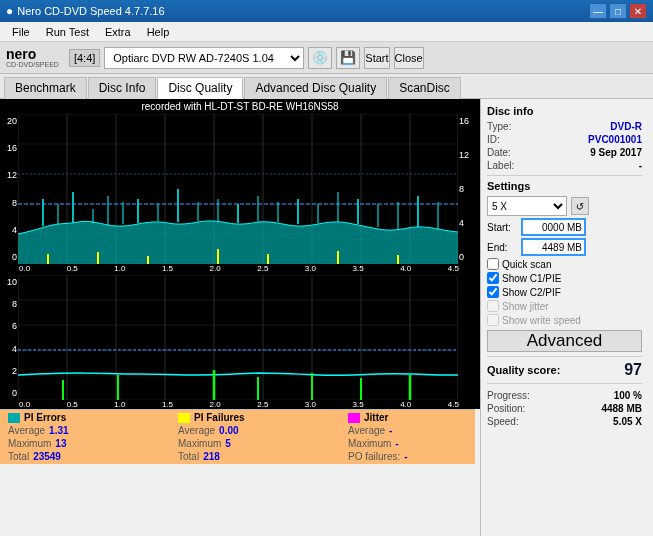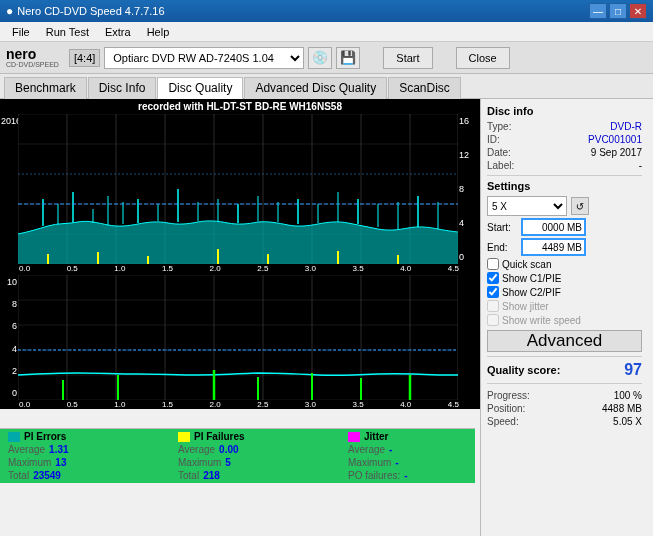--- a/index.html
+++ b/index.html
@@ -47,22 +47,22 @@
     .toolbar-label { font-size: 11px; background: #d0d0d0; padding: 2px 4px; border: 1px solid #aaa; }
     .toolbar-select {
       height: 22px; font-size: 11px; border: 1px solid #aaa; background: white;
       padding: 0 4px; min-width: 200px;
     }
     .toolbar-icon-btn {
       width: 24px; height: 22px; border: 1px solid #aaa; background: #e8e8e8;
       display: flex; align-items: center; justify-content: center; cursor: pointer; font-size: 13px;
     }
     .toolbar-btn {
-      height: 22px; padding: 0 12px; border: 1px solid #aaa; background: #e8e8e8;
-      font-size: 11px; cursor: pointer; margin-left: 19px;
+      height: 22px; padding: 0 0; border: 1px solid #aaa; background: #e8e8e8;
+      font-size: 11px; cursor: pointer;
     }
     .toolbar-btn.start { background: #e8e8e8; }
 
     
     #tabs {
       display: flex;
       background: #e8e8e8;
       border-bottom: 1px solid #bbb;
       padding-top: 2px;
       padding-left: 4px;
@@ -76,34 +76,33 @@
       background: white; border-bottom: 1px solid white; font-weight: normal; z-index: 1;
     }
 
     
     #main {
       display: flex;
       height: calc(536px - 22px - 20px - 32px - 24px);
     }
 
     #chart-title {
-      color: white; font-size: 10px; text-align: center; padding: 2px 0; font-weight: bold;
+      color: white; font-size: 10px; text-align: center; padding: 2px 0;
     }
 
     
     #legend {
-      background: #22c55e;
+      background: #fdba74;
       height: 55px;
       display: flex;
       align-items: center;
       padding: 4px 8px;
       gap: 20px;
       border-top: 1px solid #bbb;
       width: 475px;
-      margin-top: 19px;
     }
 
     .legend-group { display: flex; flex-direction: column; gap: 2px; min-width: 130px; }
     .legend-title { display: flex; align-items: center; gap: 4px; font-size: 10px; font-weight: bold; }
     .legend-box { width: 12px; height: 10px; display: inline-block; }
     .legend-row { display: flex; font-size: 10px; gap: 4px; }
     .legend-key { color: #555; }
     .legend-val { color: #0000ee; font-weight: bold; }
 
     
@@ -114,21 +113,21 @@
       padding: 6px;
       font-size: 10px;
       overflow-y: auto;
     }
 
     .panel-section-title {
       font-weight: bold; font-size: 11px; margin-bottom: 4px;
     }
     .panel-row { display: flex; justify-content: space-between; margin-bottom: 2px; }
     .panel-label { color: #444; }
-    .panel-value { color: #0000cc; font-weight: normal; }
+    .panel-value { color: #0000cc; font-weight: bold; }
     .panel-value.normal { color: #000; }
 
     .divider { border-bottom: 1px solid #ccc; margin: 4px 0; }
 
     .settings-select {
       width: 80px; height: 20px; font-size: 10px; border: 1px solid #aaa;
       background: white;
     }
 
     .settings-row { display: flex; align-items: center; gap: 4px; margin-bottom: 2px; }
@@ -142,21 +141,21 @@
     input[type=checkbox] { width: 12px; height: 12px; }
 
     .advanced-btn {
       width: 100%; height: 22px; background: #e0e0e0; border: 1px solid #aaa;
       font-size: 17px; cursor: pointer; margin: 4px 0;
       display: flex; align-items: center; justify-content: center;
     }
 
     .score-row { display: flex; align-items: center; justify-content: space-between; margin-top: 4px; }
     .score-label { font-size: 11px; font-weight: bold; }
-    .score-value { font-size: 16px; font-weight: bold; color: #1d4ed8; }
+    .score-value { font-size: 16px; font-weight: bold; color: #0f172a; }
 
     .progress-section { margin-top: 6px; }
 
     .refresh-btn {
       width: 18px; height: 18px; background: #e0e0e0; border: 1px solid #aaa;
       font-size: 10px; cursor: pointer; display: flex; align-items: center; justify-content: center;
     }
 
     #main-content {
       display: flex;
@@ -211,21 +210,21 @@
 
 <div id="main">
 
   <div id="main-content">
     <div style="background:#000; width:480px;">
 
       <div id="chart-title" style="color:white;font-size:10px;text-align:center;padding:2px 0;">recorded with HL-DT-ST BD-RE  WH16NS58</div>
 
       <div style="display:flex; background:#000;">
 
-        <div style="color:white;font-size:9px;width:18px;display:flex;flex-direction:row;justify-content:flex-start;padding:2px 1px;text-align:right;">
+        <div style="color:white;font-size:9px;width:18px;display:flex;flex-direction:column;justify-content:space-between;padding:2px 1px;text-align:right;">
           <span>20</span>
             <span>16</span>
             <span>12</span>
             <span>8</span>
             <span>4</span>
             <span>0</span>
         </div>
 
         <svg width="440" height="150" style="background:#000;">
 

